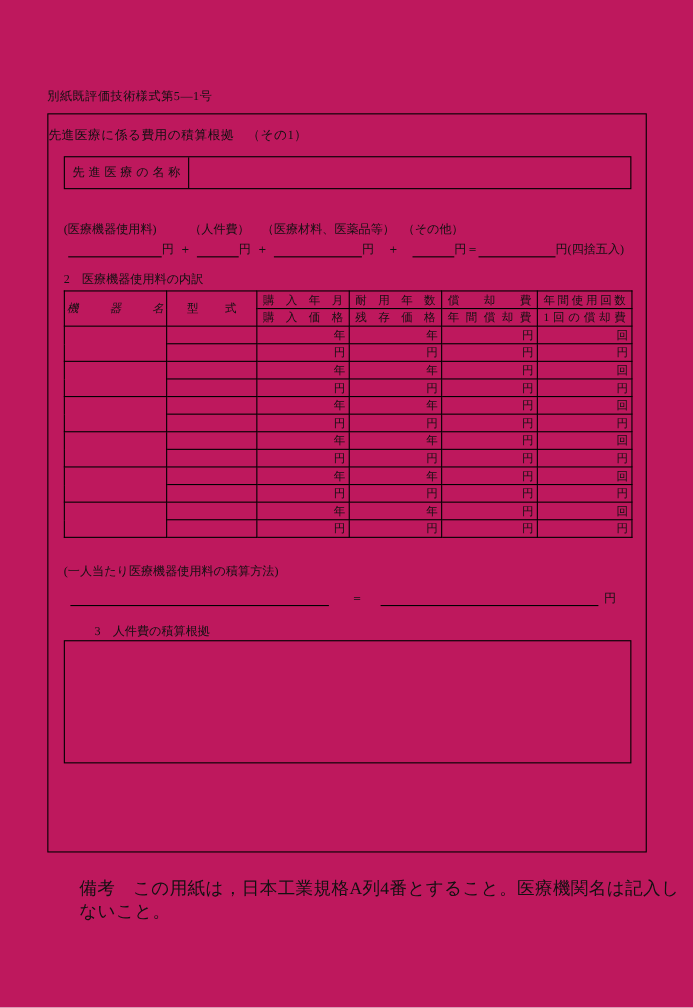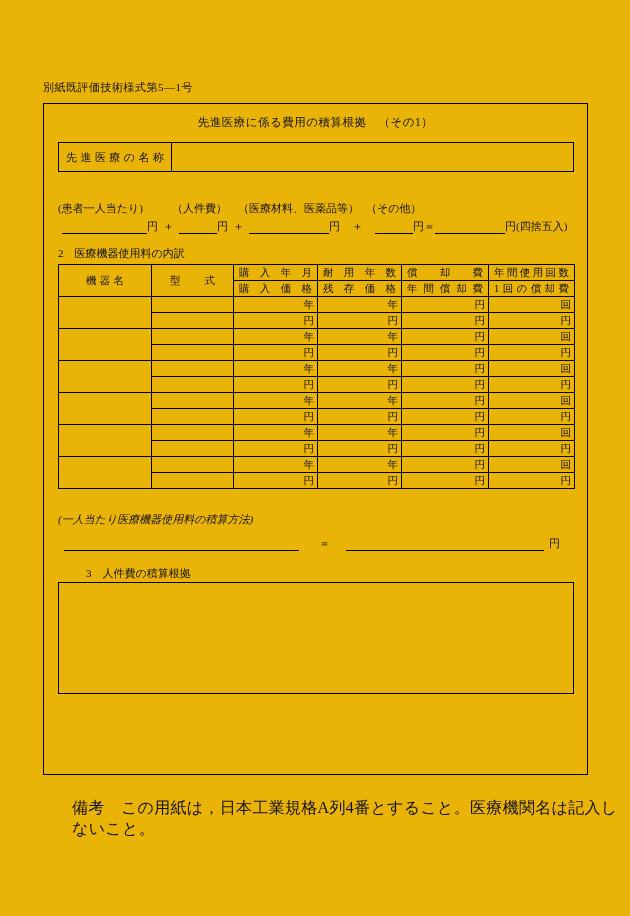--- a/index.html
+++ b/index.html
@@ -1,24 +1,24 @@
 <!DOCTYPE html>
 <html><head>
 <meta charset="utf-8">
 <style>
   * { margin:0; padding:0; box-sizing:border-box; }
   html,body { background:#f4f4f2; }
   body { width:630px; height:916px; font-family:"Liberation Serif","DejaVu Serif",serif; color:#111; }
-  .page { position:relative; width:630px; height:916px; background:#eab308; font-size:11px; overflow:hidden; }
+  .page { position:relative; width:630px; height:916px; background:#be185d; font-size:11px; overflow:hidden; }
 
   .form-number { position:absolute; left:43px; top:80px; font-size:11px; letter-spacing:0.5px; }
 
   .outer-box { position:absolute; left:43px; top:103px; width:545px; height:672px; border:1px solid #000; }
 
-  .title { position:absolute; left:0; top:11px; width:100%; text-align:center; font-size:11.5px; letter-spacing:0.5px; }
+  .title { position:absolute; left:0; top:11px; width:100%; font-size:11.5px; letter-spacing:0.5px; }
 
   .name-box { position:absolute; left:14px; top:38px; width:516px; height:30px; border:1px solid #000; display:flex;flex-direction:column; }
   .name-label { width:113px; border-right:1px solid #000; line-height:28px; padding:0 7px;
                 text-align:justify; text-align-last:justify; font-size:11px; }
   .name-input { flex:1; }
 
   .s-heading { position:absolute; left:14px; font-size:11px; }
   .s1-heading { top:81px; }
   .s2-heading { top:142px; }
   .s3-heading { top:462px;margin-left:28px; }
@@ -39,25 +39,25 @@
   .w235 { width:235px; } .w198 { width:198px; }
   .op { margin:0 5px; }
   .op-wide { margin:0 12px; }
   .meq { margin:0 16px 0 20px; }
   .men { margin-left:5px; }
 
   .eq-table { position:absolute; left:14px; top:160px; width:516px; border-collapse:collapse; table-layout:fixed;
               font-size:10.5px; }
   .eq-table th, .eq-table td { border:1px solid #000; height:16px; font-weight:normal; overflow:hidden; }
   .eq-table th.jh { text-align:justify; text-align-last:justify; padding:0 5px; }
-  .eq-table th.name-h { padding:0 27px; }
+  .eq-table th.name-h { padding:0 2px;font-style:italic; }
   .eq-table th.model-h { padding:0 18px; }
   .eq-table td.unit { text-align:right; padding-right:3px; }
 
-  .method-label { position:absolute; left:14px; top:408px; font-size:11px;font-style:italic; }
+  .method-label { position:absolute; left:14px; top:408px; font-size:11px; }
 
   .s3-box { position:absolute; left:14px; top:478px; width:516px; height:112px; border:1px solid #000; }
 
   .footer-note { position:absolute; left:72px; top:798px; font-size:16px; letter-spacing:0.3px; }
 </style>
 </head>
 <body>
 
 <div class="page">
 
@@ -67,21 +67,21 @@
 
     <div class="title">先進医療に係る費用の積算根拠　（その1）</div>
 
     <div class="name-box">
       <div class="name-label">先 進 医 療 の 名 称</div>
       <div class="name-input"></div>
     </div>
 
 
     <div class="s1-cats">
-      <span class="cat0">(患者一人当たり)</span>
+      <span class="cat0">(医療機器使用料)</span>
       <span class="cat1">（人件費）</span>
       <span class="cat2">（医療材料、医薬品等）</span>
       <span class="cat3">（その他）</span>
     </div>
 
     <div class="formula s1-formula">
       <span class="ul w85"></span>
       <span>円</span>
       <span class="op">＋</span>
       <span class="ul w38"></span>

